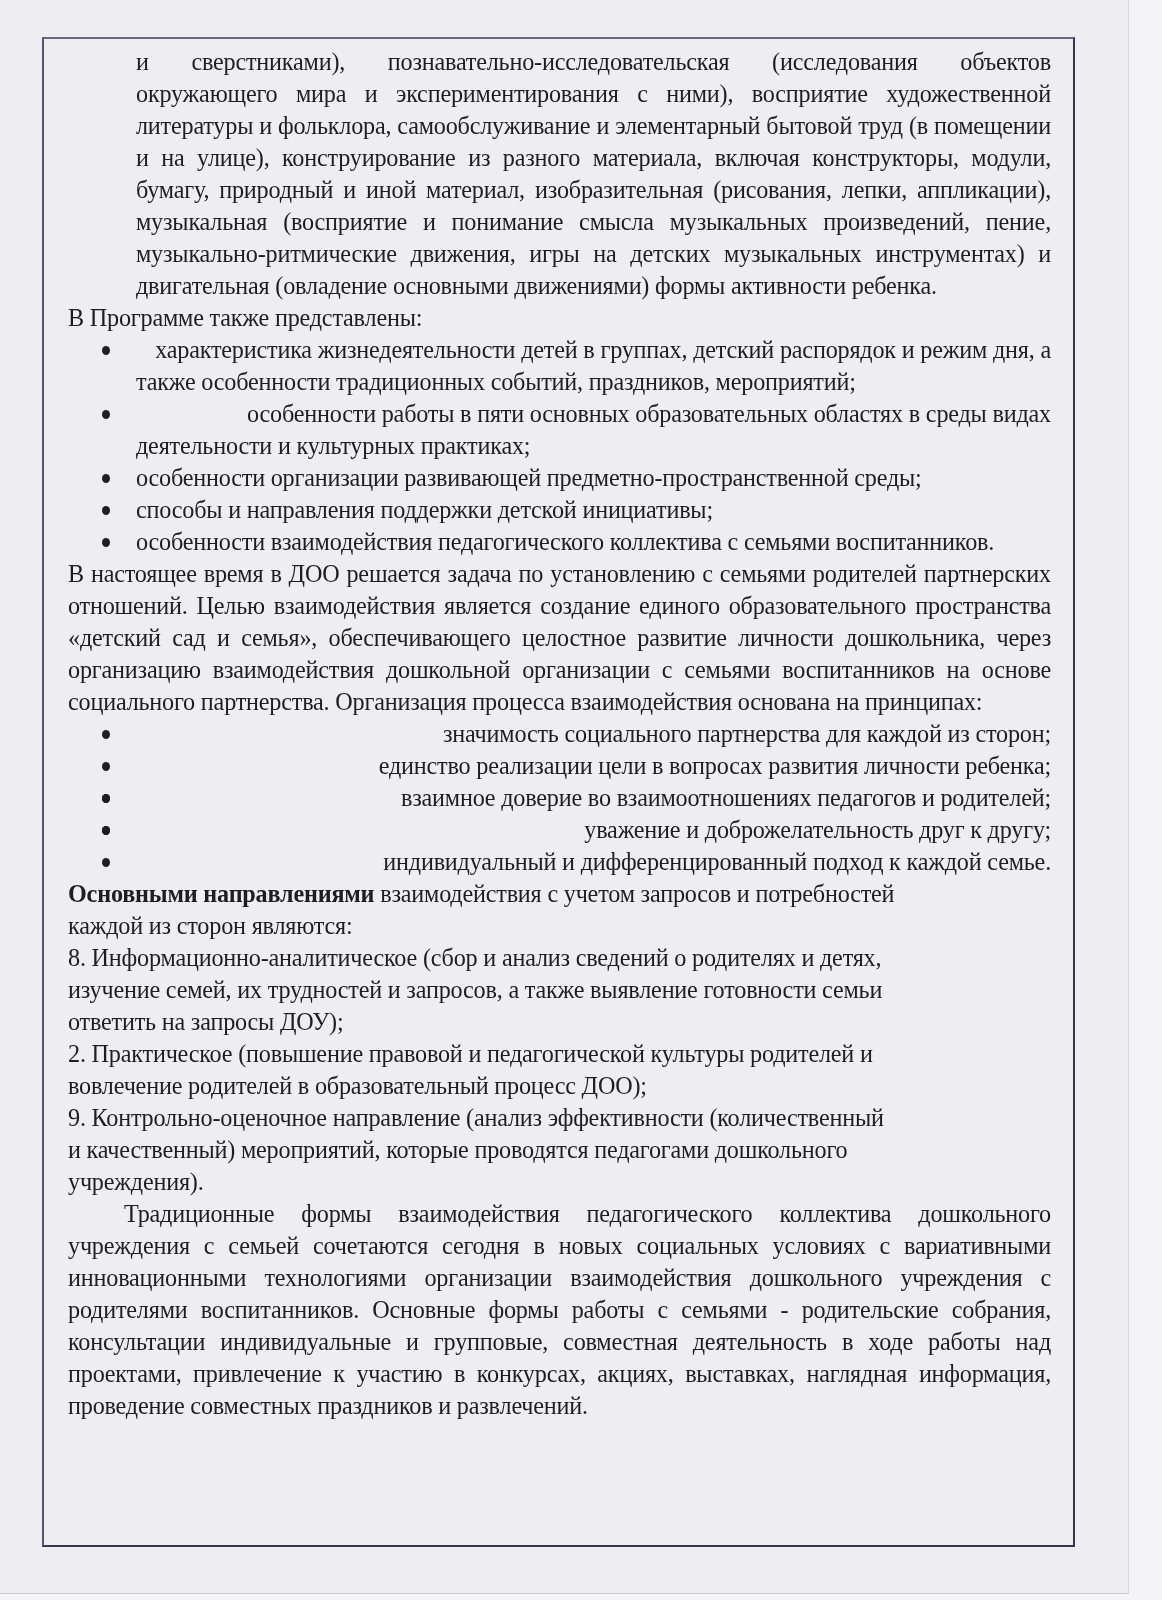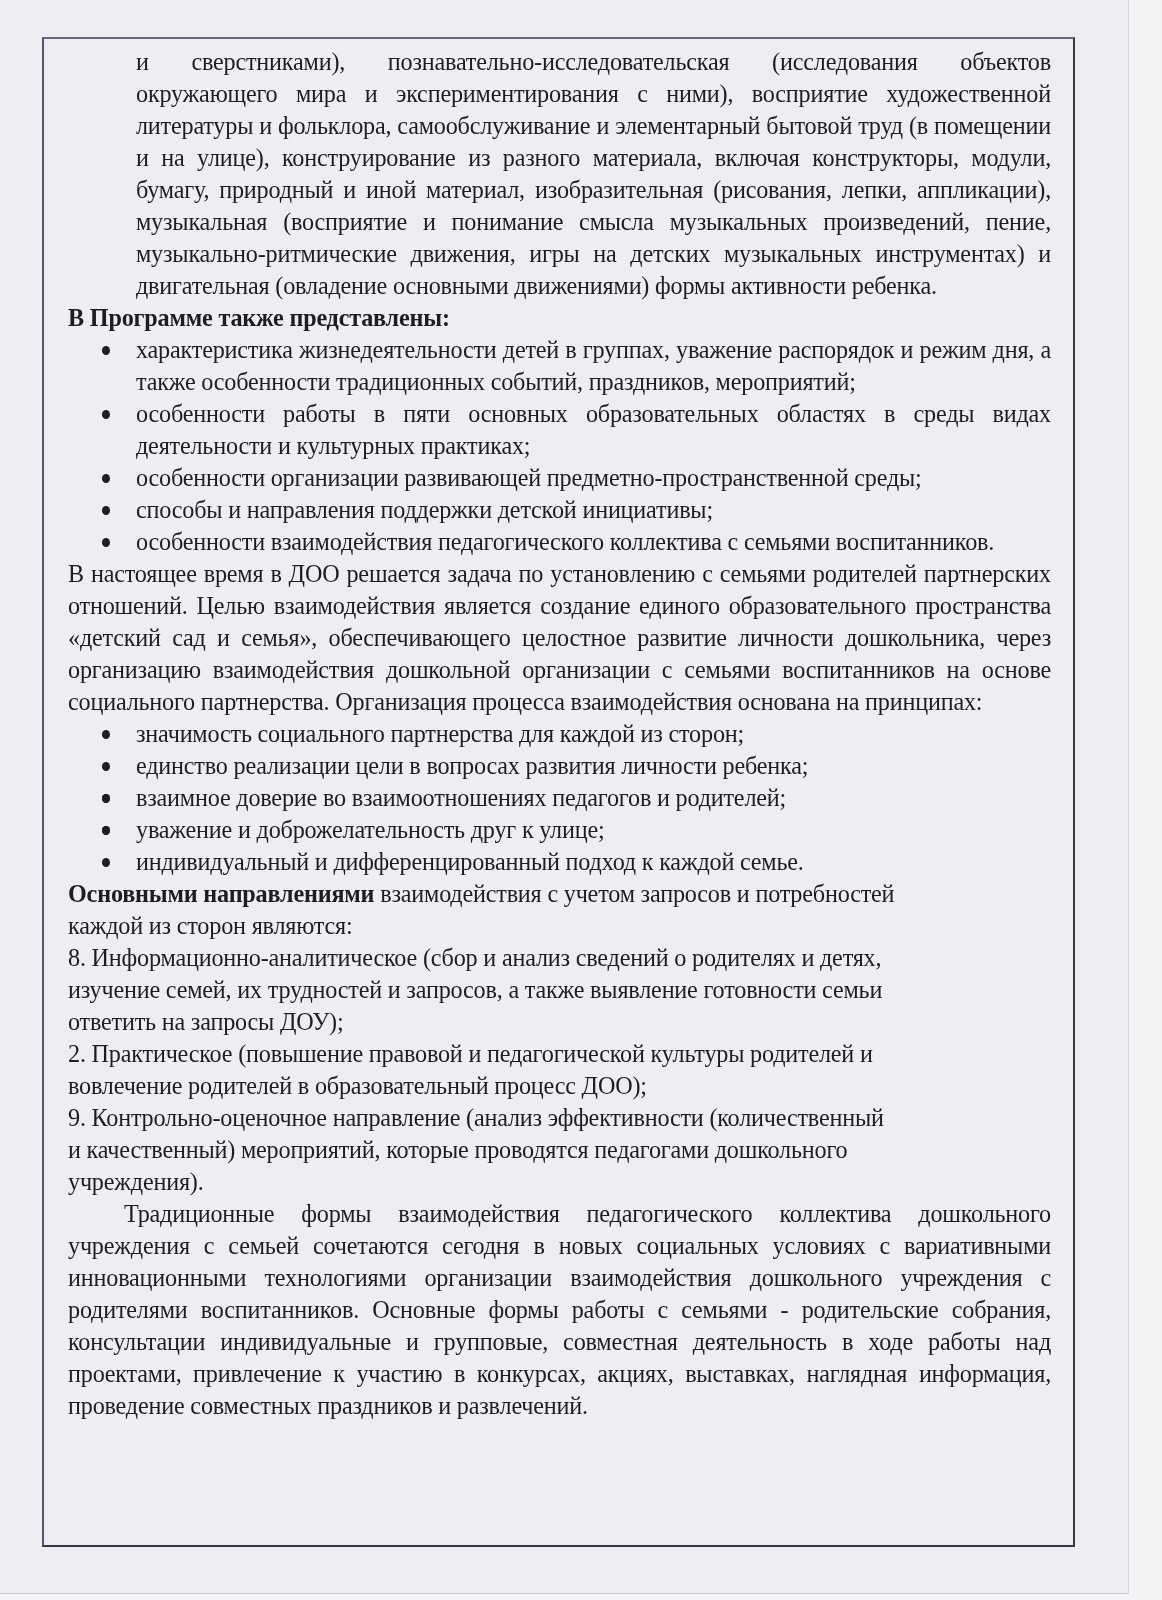--- a/index.html
+++ b/index.html
@@ -46,30 +46,31 @@
     letter-spacing: -0.2px;
   }
   .justify {
     text-align: justify;
     text-align-last: left;
   }
   .indent-block {
     padding-left: 68px;
   }
   .bold {
-    font-weight: bold;
+    font-weight: normal;
   }
   ul.bullets {
     list-style: none;
     margin: 0;
     padding: 0;
   }
   ul.bullets li {
     position: relative;
     padding-left: 68px;
+    text-align: right;
   }
   ul.bullets li .bullet {
     position: absolute;
     left: 34px;
     top: 12px;
     width: 8px;
     height: 9px;
     border-radius: 50%;
     background: #1d1d22;
   }
@@ -88,21 +89,21 @@
 
   <div class="content">
 
     <p class="justify indent-block top-para">и сверстниками), познавательно-исследовательская (исследования объектов окружающего мира и экспериментирования с ними), восприятие художественной литературы и фольклора, самообслуживание и элементарный бытовой труд (в помещении и на улице), конструирование из разного материала, включая конструкторы, модули, бумагу, природный и иной материал, изобразительная (рисования, лепки, аппликации), музыкальная (восприятие и понимание смысла музыкальных произведений, пение, музыкально-ритмические движения, игры на детских музыкальных инструментах) и двигательная (овладение основными движениями) формы активности ребенка.</p>
 
     <p class="bold">В Программе также представлены:</p>
 
     <ul class="bullets">
       <li class="justify">
         <span class="bullet"></span>
-        <span>характеристика жизнедеятельности детей в группах, уважение распорядок и режим дня, а также особенности традиционных событий, праздников, мероприятий;</span>
+        <span>характеристика жизнедеятельности детей в группах, детский распорядок и режим дня, а также особенности традиционных событий, праздников, мероприятий;</span>
       </li>
       <li class="justify">
         <span class="bullet"></span>
         <span>особенности работы в пяти основных образовательных областях в среды видах деятельности и культурных практиках;</span>
       </li>
       <li class="justify">
         <span class="bullet"></span>
         <span>особенности организации развивающей предметно-пространственной среды;</span>
       </li>
       <li class="justify">
@@ -131,21 +132,21 @@
       </li>
       <li>
         <span class="bullet"></span>
         <span>взаимное доверие во взаимоотношениях педагогов и родителей;</span>
       </li>
       <li>
         <span class="bullet"></span>
       </li>
       <li>
         <span class="bullet"></span>
-        <span>уважение и доброжелательность друг к улице;</span>
+        <span>уважение и доброжелательность друг к другу;</span>
       </li>
       <li>
         <span class="bullet"></span>
         <span>индивидуальный и дифференцированный подход к каждой семье.</span>
       </li>
     </ul>
 
     <p style="padding-right: 150px;"><span class="lead-bold">Основными направлениями</span><span> взаимодействия с учетом запросов и потребностей каждой из сторон являются:</span></p>
 
     <p style="padding-right: 150px;">8. Информационно-аналитическое (сбор и анализ сведений о родителях и детях, изучение семей, их трудностей и запросов, а также выявление готовности семьи ответить на запросы ДОУ);</p>

